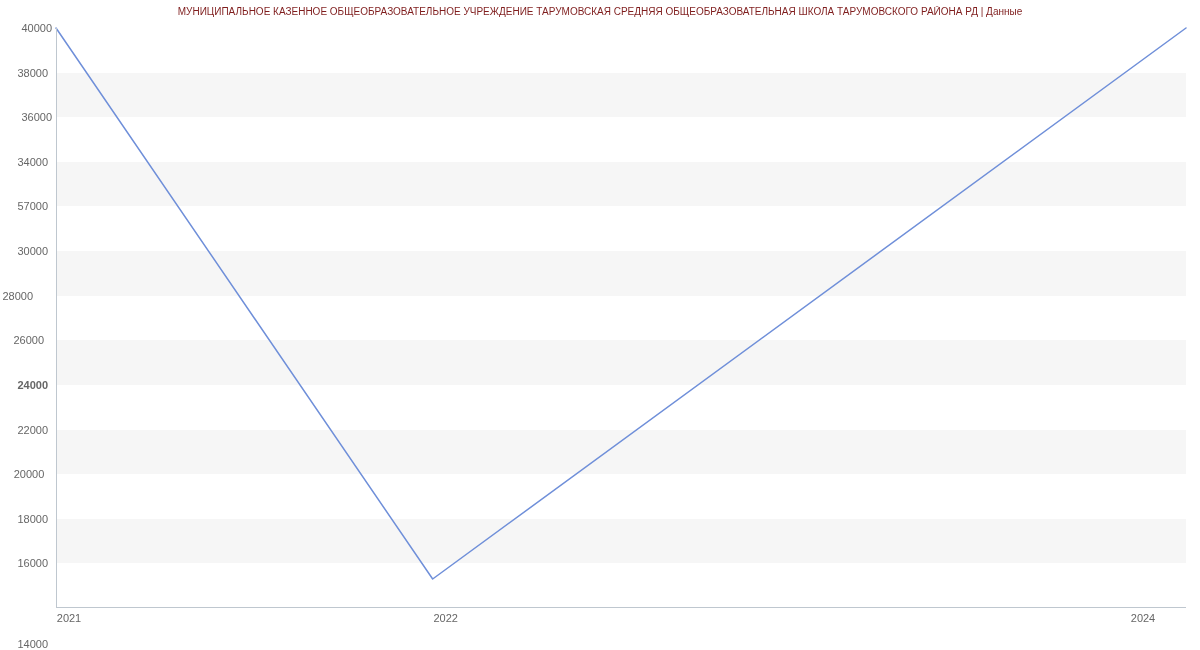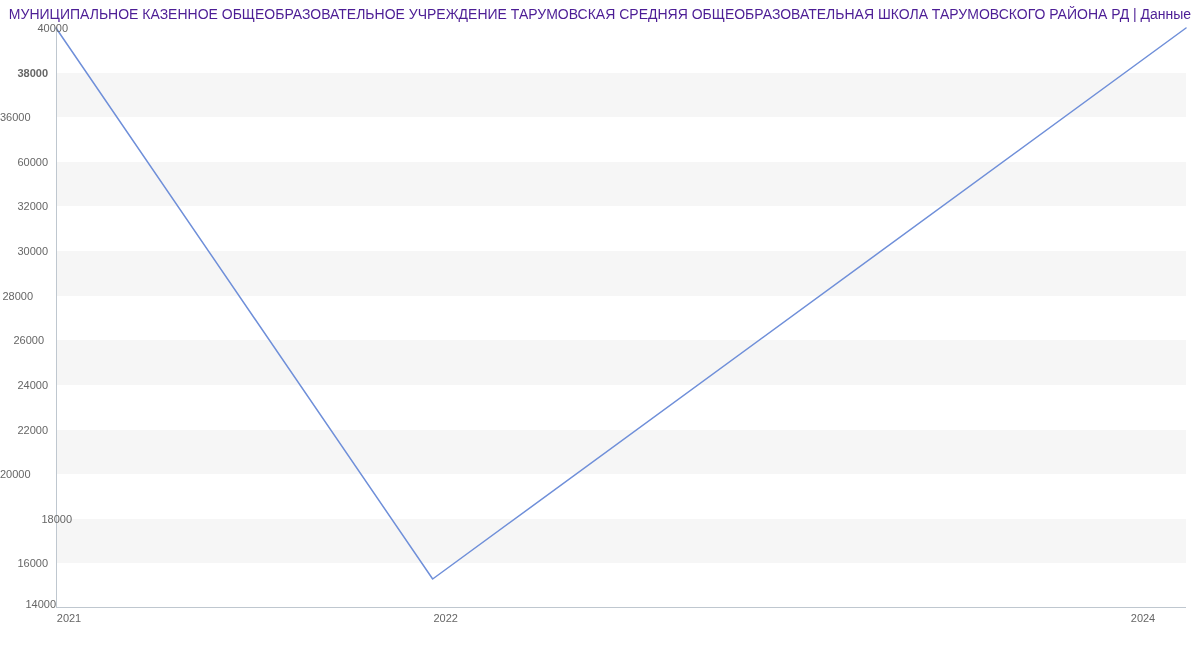--- a/index.html
+++ b/index.html
@@ -15,22 +15,22 @@
     position: relative;
     width: 1200px;
     height: 650px;
   }
   .title {
     position: absolute;
     top: 6px;
     left: 0;
     width: 1200px;
     text-align: center;
-    font-size: 14px;
-    color: #4c1d95;
+    font-size: 10px;
+    color: #7f1d1d;
     white-space: nowrap;
     overflow: hidden;
   }
   .plot {
     position: absolute;
     left: 56px;
     top: 28px;
     width: 1130px;
     height: 580px;
   }
@@ -89,30 +89,30 @@
       <div class="band" style="top: 312.308px; height: 44.6154px;"></div>
       <div class="band" style="top: 401.538px; height: 44.6154px;"></div>
       <div class="band" style="top: 490.769px; height: 44.6154px;"></div>
 
     <svg class="line" viewBox="0 0 1130 580" preserveAspectRatio="none">
       <polyline id="series-poly" fill="none" stroke-width="1.5" stroke-linejoin="round" stroke-linecap="round" points="0,0 376.66666666666663,551 1130,0" stroke="#6f8fd9"></polyline>
     </svg>
     <div class="plot-border-left"></div>
     <div class="plot-border-bottom"></div>
   </div>
-<div class="tick-y" style="top: 604px; left: 0px; width: 56px; text-align: right; position: absolute;">14000</div>
+<div class="tick-y" style="top: 644px; left: 0px; width: 48px; text-align: right; position: absolute;">14000</div>
     <div class="tick-y" style="top: 563.385px; left: 0px; width: 48px; text-align: right; position: absolute;">16000</div>
-    <div class="tick-y" style="top: 518.769px; left: 0px; width: 48px; text-align: right; position: absolute; padding-left: 24px;">18000</div>
-    <div class="tick-y" style="top: 474.154px; left: 0px; width: 58px; text-align: left; position: absolute;">20000</div>
+    <div class="tick-y" style="top: 518.769px; left: 0px; width: 48px; text-align: right; position: absolute;">18000</div>
+    <div class="tick-y" style="top: 474.154px; left: 0px; width: 58px; text-align: center; position: absolute;">20000</div>
     <div class="tick-y" style="top: 429.538px; left: 0px; width: 48px; text-align: right; position: absolute;">22000</div>
-    <div class="tick-y" style="top: 384.923px; left: 0px; width: 48px; text-align: right; position: absolute;">24000</div>
+    <div class="tick-y" style="top: 384.923px; left: 0px; width: 48px; text-align: right; position: absolute; font-weight: bold;">24000</div>
     <div class="tick-y" style="top: 340.308px; left: 0px; width: 44px; text-align: right; position: absolute;">26000</div>
     <div class="tick-y" style="top: 295.692px; left: 0px; width: 33px; text-align: right; position: absolute;">28000</div>
     <div class="tick-y" style="top: 251.077px; left: 0px; width: 48px; text-align: right; position: absolute;">30000</div>
-    <div class="tick-y" style="top: 206.462px; left: 0px; width: 48px; text-align: right; position: absolute;">32000</div>
-    <div class="tick-y" style="top: 161.846px; left: 0px; width: 48px; text-align: right; position: absolute;">60000</div>
-    <div class="tick-y" style="top: 117.231px; left: 0px; width: 52px; text-align: left; position: absolute;">36000</div>
-    <div class="tick-y" style="top: 72.6154px; left: 0px; width: 48px; text-align: right; position: absolute; font-weight: bold;">38000</div>
-    <div class="tick-y" style="top: 28px; left: 0px; width: 68px; text-align: right; position: absolute;">40000</div>
+    <div class="tick-y" style="top: 206.462px; left: 0px; width: 48px; text-align: right; position: absolute;">57000</div>
+    <div class="tick-y" style="top: 161.846px; left: 0px; width: 48px; text-align: right; position: absolute;">34000</div>
+    <div class="tick-y" style="top: 117.231px; left: 0px; width: 52px; text-align: right; position: absolute;">36000</div>
+    <div class="tick-y" style="top: 72.6154px; left: 0px; width: 48px; text-align: right; position: absolute;">38000</div>
+    <div class="tick-y" style="top: 28px; left: 0px; width: 52px; text-align: right; position: absolute;">40000</div>
     <div class="tick-x" style="left: 56px;">2021</div>
     <div class="tick-x" style="left: 432.667px;">2022</div>
     <div class="tick-x" style="left: 1130px;">2024</div>
   </div>
 
 </body></html>

